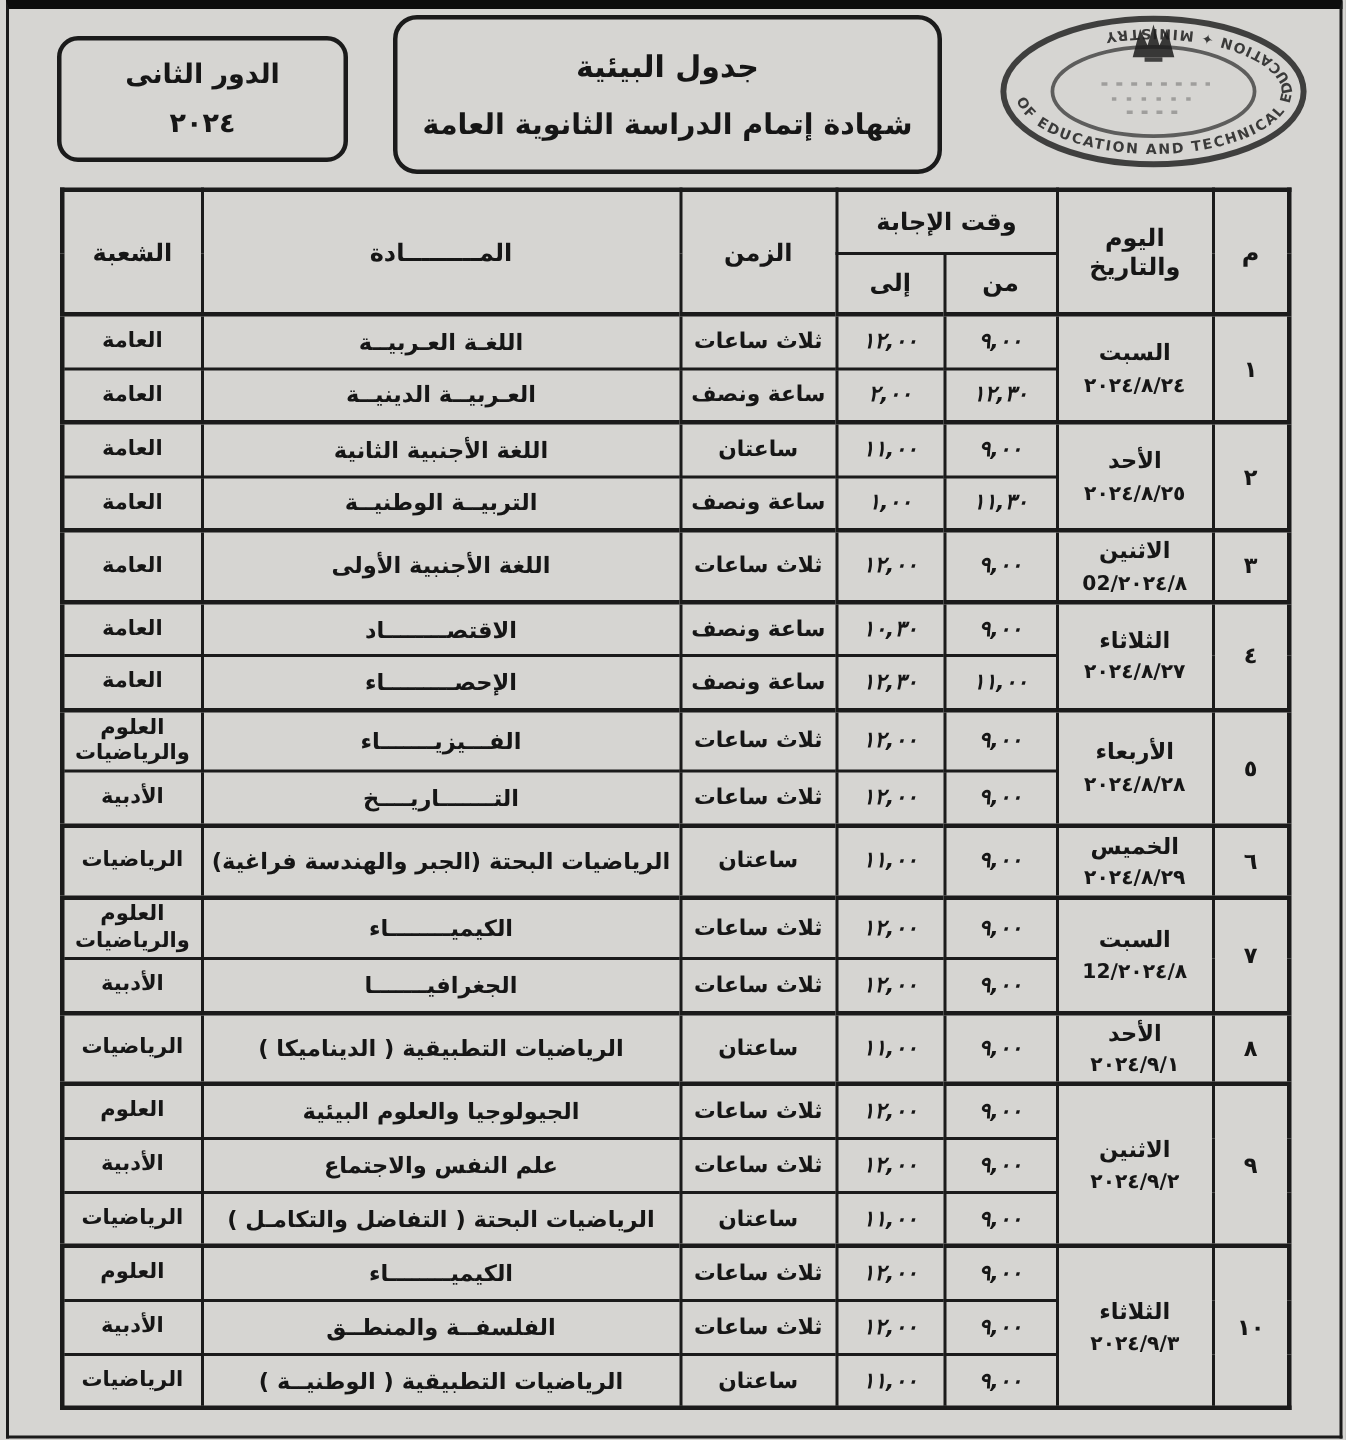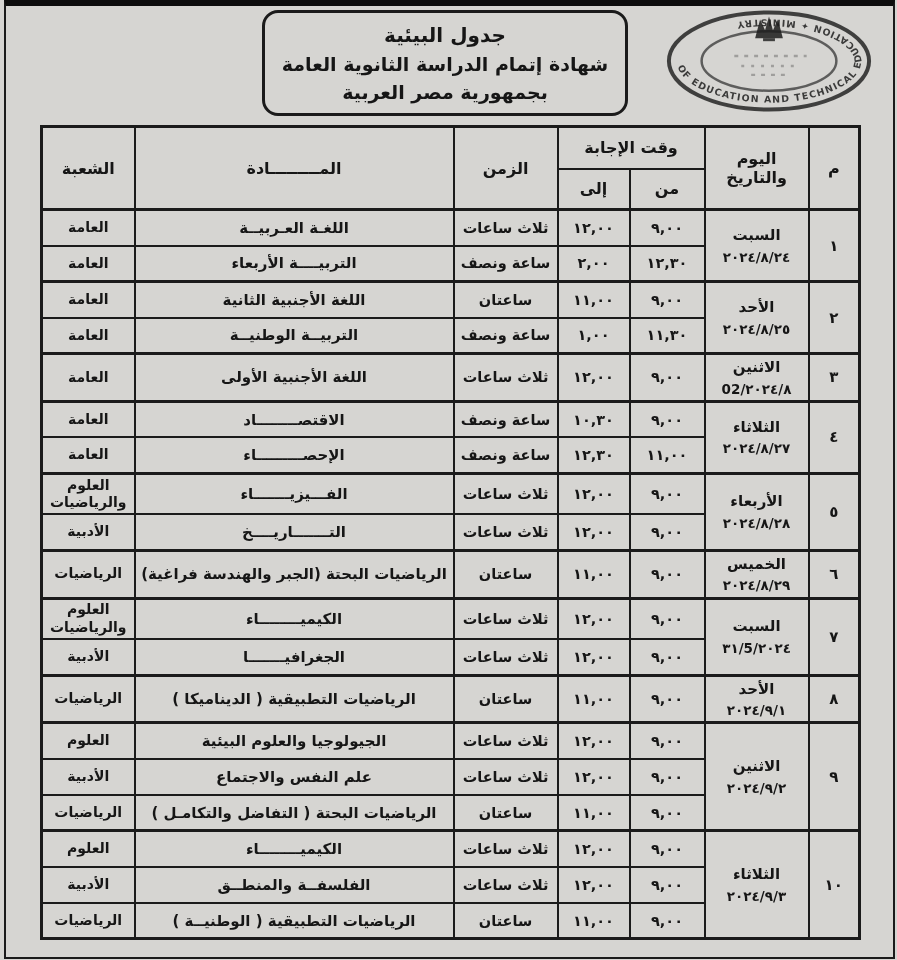--- a/index.html
+++ b/index.html
@@ -49,37 +49,40 @@
   .schedule thead tr.h2{height:41px;}
   .schedule thead th{font-size:16px;}
   .schedule tbody tr{height:36px;}
   .schedule tbody tr.mid{height:41px;}
   .schedule tbody tr.single{height:47px;}
   .schedule tbody tr.gs td{border-top:3px solid var(--bd);}
   .schedule tbody tr:first-child td{border-top:3px solid var(--bd);}
   .schedule thead tr.h2 th{border-bottom:3px solid var(--bd);}
   td.c-subject{font-size:15px;}
   td.c-duration{font-size:14.5px;}
-  td.c-time{font-size:14.5px;letter-spacing:1px;}
+  td.c-time{font-size:14.5px;letter-spacing:1px;font-style:italic;}
   td.c-branch{font-size:14px;line-height:1.25;padding:1px 4px;}
   td.c-num{font-size:15px;}
   td.c-day{font-size:15px;line-height:1.5;text-align:center;}
   td.c-day .date{font-size:13.5px;letter-spacing:.5px;}
 </style>
 </head>
 <body>
 
 <div class="page">
   <div class="page-frame"></div>
 
+  <div class="round-box">
+    <div>الدور الثانى</div>
+    <div>٢٠٢٤</div>
+  </div>
 
   <div class="title-box">
     <div class="l1">جدول البيئية</div>
     <div class="l2">شهادة إتمام الدراسة الثانوية العامة</div>
-    <div class="l3">بجمهورية مصر العربية</div>
   </div>
 
   <svg class="stamp" viewBox="0 0 220 110" aria-hidden="true">
     <ellipse cx="110" cy="55" rx="101" ry="49" fill="none" stroke="#242424" stroke-width="4" opacity="0.85"></ellipse>
     <ellipse cx="110" cy="55" rx="68" ry="30" fill="none" stroke="#2a2a2a" stroke-width="2.5" opacity="0.7"></ellipse>
     <path id="rim" d="M 17 55 A 93 42 0 0 0 203 55 A 93 42 0 0 0 17 55" fill="none"></path>
     <text font-size="9.5" letter-spacing="1.2" fill="#1f1f1f" opacity="0.85" font-weight="bold">
       <textPath href="#rim" startOffset="6">OF EDUCATION AND TECHNICAL EDUCATION ✦ MINISTRY </textPath>
     </text>
     <g>
@@ -127,21 +130,21 @@
           <td class="c-time">٩,٠٠</td>
           <td class="c-time">١٢,٠٠</td>
           <td class="c-duration">ثلاث ساعات</td>
           <td class="c-subject">اللغـة العـربيــة</td>
           <td class="c-branch">العامة</td>
         </tr>
         <tr>
           <td class="c-time">١٢,٣٠</td>
           <td class="c-time">٢,٠٠</td>
           <td class="c-duration">ساعة ونصف</td>
-          <td class="c-subject">التربيــــة الأربعاء</td>
+          <td class="c-subject">العـربيــة الدينيــة</td>
           <td class="c-branch">العامة</td>
         </tr>
         <tr class="gs">
           <td class="c-num" rowspan="2">٢</td>
           <td class="c-day" rowspan="2">
             <div>الأحد</div>
             <div class="date">٢٠٢٤/٨/٢٥</div>
           </td>
           <td class="c-time">٩,٠٠</td>
           <td class="c-time">١١,٠٠</td>
@@ -215,21 +218,21 @@
           <td class="c-time">٩,٠٠</td>
           <td class="c-time">١١,٠٠</td>
           <td class="c-duration">ساعتان</td>
           <td class="c-subject">الرياضيات البحتة (الجبر والهندسة فراغية)</td>
           <td class="c-branch">الرياضيات</td>
         </tr>
         <tr class="gs mid">
           <td class="c-num" rowspan="2">٧</td>
           <td class="c-day" rowspan="2">
             <div>السبت</div>
-            <div class="date">٢٠٢٤/5/٣١</div>
+            <div class="date">٢٠٢٤/٨/12</div>
           </td>
           <td class="c-time">٩,٠٠</td>
           <td class="c-time">١٢,٠٠</td>
           <td class="c-duration">ثلاث ساعات</td>
           <td class="c-subject">الكيميــــــــاء</td>
           <td class="c-branch">العلوم والرياضيات</td>
         </tr>
         <tr>
           <td class="c-time">٩,٠٠</td>
           <td class="c-time">١٢,٠٠</td>

